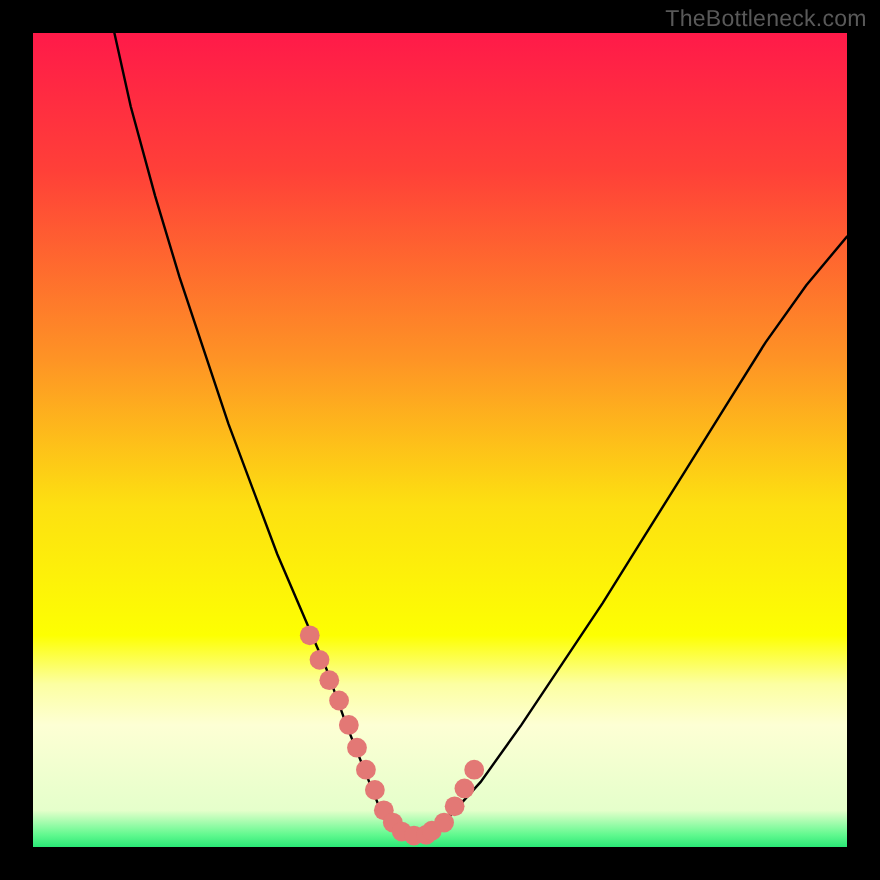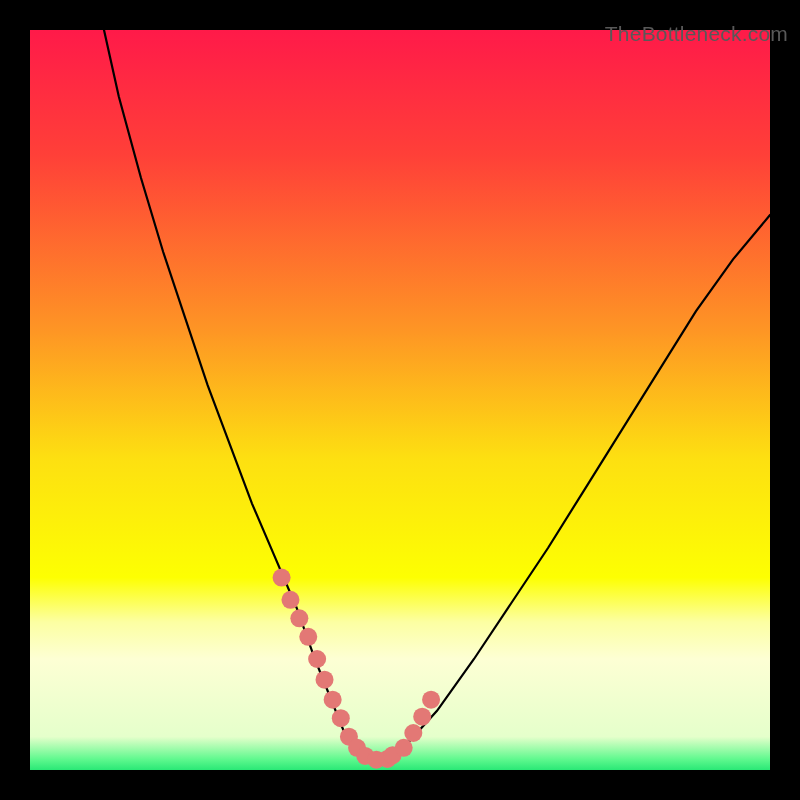--- a/index.html
+++ b/index.html
@@ -24,21 +24,20 @@
     overflow: hidden;
   }
   .watermark {
     position: absolute;
     top: 6px;
     right: 12px;
     color: #595959;
     font-size: 21px;
     font-weight: 400;
     letter-spacing: 0.2px;
-    margin-top: 16px;
   }
 </style>
 </head>
 <body>
 
 <div class="frame">
   <div class="plot">
     <svg id="chart-svg" width="740" height="740" viewBox="0 0 740 740" preserveAspectRatio="none">
       <defs>
         <linearGradient id="bg-grad" x1="0" y1="0" x2="0" y2="1">

